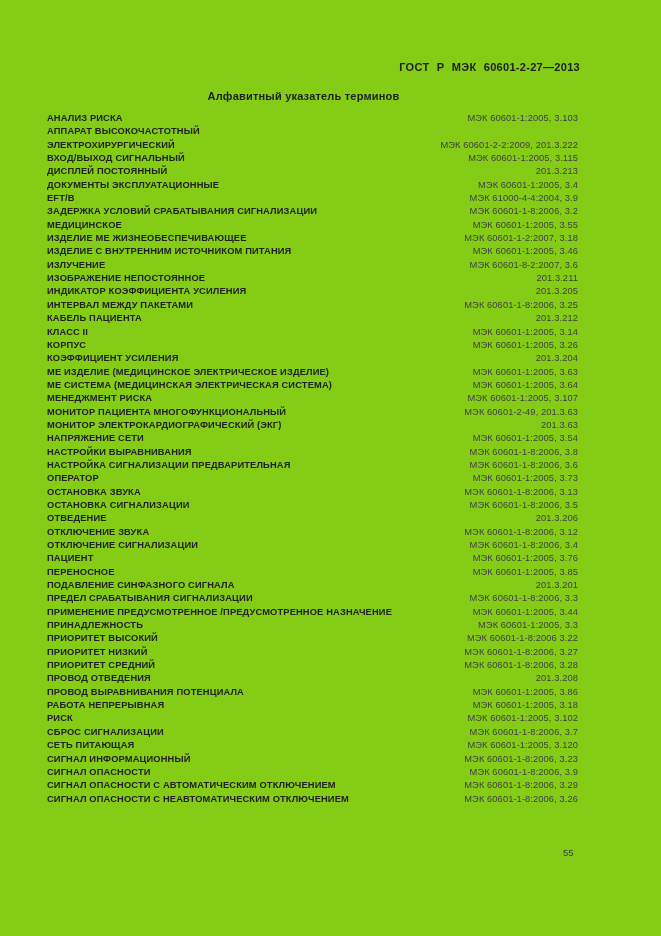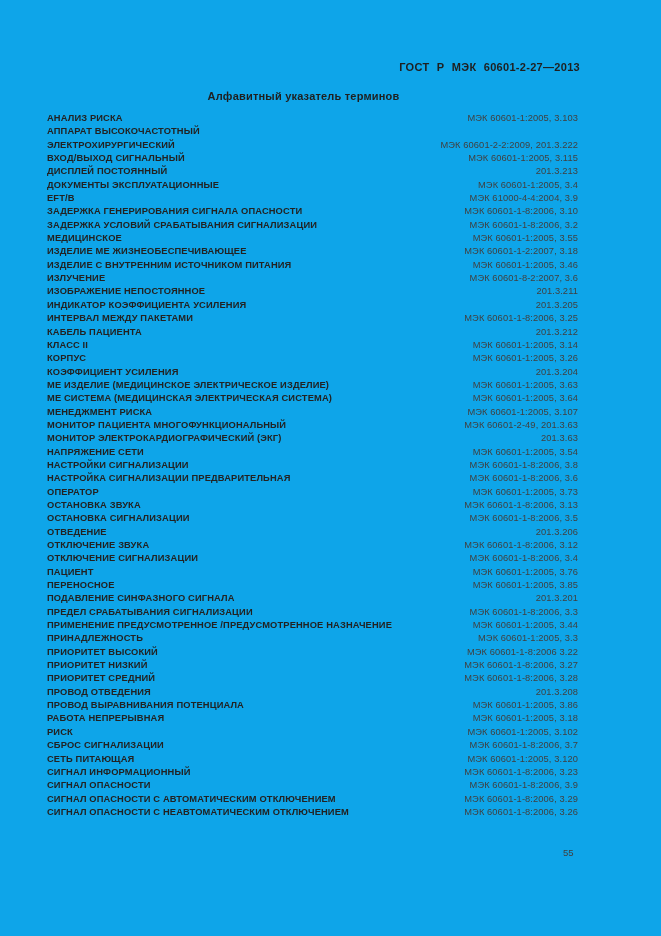--- a/index.html
+++ b/index.html
@@ -4,21 +4,21 @@
 <style>
   html, body {
     margin: 0;
     padding: 0;
     background: #ffffff;
   }
   .page {
     position: relative;
     width: 661px;
     height: 936px;
-    background: #0ea5e9;
+    background: #84cc16;
     font-family: "Liberation Sans", sans-serif;
     overflow: hidden;
   }
   .doc-header {
     position: absolute;
     top: 61px;
     right: 81px;
     font-size: 11px;
     font-weight: bold;
     letter-spacing: 0.3px;
@@ -111,24 +111,20 @@
       <div class="row">
         <span class="term">ДОКУМЕНТЫ ЭКСПЛУАТАЦИОННЫЕ</span>
         <span class="ref">МЭК 60601-1:2005, 3.4</span>
       </div>
 
       <div class="row">
         <span class="term">EFT/B</span>
         <span class="ref">МЭК 61000-4-4:2004, 3.9</span>
       </div>
 
-      <div class="row">
-        <span class="term">ЗАДЕРЖКА ГЕНЕРИРОВАНИЯ СИГНАЛА ОПАСНОСТИ</span>
-        <span class="ref">МЭК 60601-1-8:2006, 3.10</span>
-      </div>
 
       <div class="row">
         <span class="term">ЗАДЕРЖКА УСЛОВИЙ СРАБАТЫВАНИЯ СИГНАЛИЗАЦИИ</span>
         <span class="ref">МЭК 60601-1-8:2006, 3.2</span>
       </div>
 
       <div class="row">
         <span class="term">МЕДИЦИНСКОЕ</span>
         <span class="ref">МЭК 60601-1:2005, 3.55</span>
       </div>
@@ -208,21 +204,21 @@
         <span class="term">МОНИТОР ЭЛЕКТРОКАРДИОГРАФИЧЕСКИЙ (ЭКГ)</span>
         <span class="ref">201.3.63</span>
       </div>
 
       <div class="row">
         <span class="term">НАПРЯЖЕНИЕ СЕТИ</span>
         <span class="ref">МЭК 60601-1:2005, 3.54</span>
       </div>
 
       <div class="row">
-        <span class="term">НАСТРОЙКИ СИГНАЛИЗАЦИИ</span>
+        <span class="term">НАСТРОЙКИ ВЫРАВНИВАНИЯ</span>
         <span class="ref">МЭК 60601-1-8:2006, 3.8</span>
       </div>
 
       <div class="row">
         <span class="term">НАСТРОЙКА СИГНАЛИЗАЦИИ ПРЕДВАРИТЕЛЬНАЯ</span>
         <span class="ref">МЭК 60601-1-8:2006, 3.6</span>
       </div>
 
       <div class="row">
         <span class="term">ОПЕРАТОР</span>

